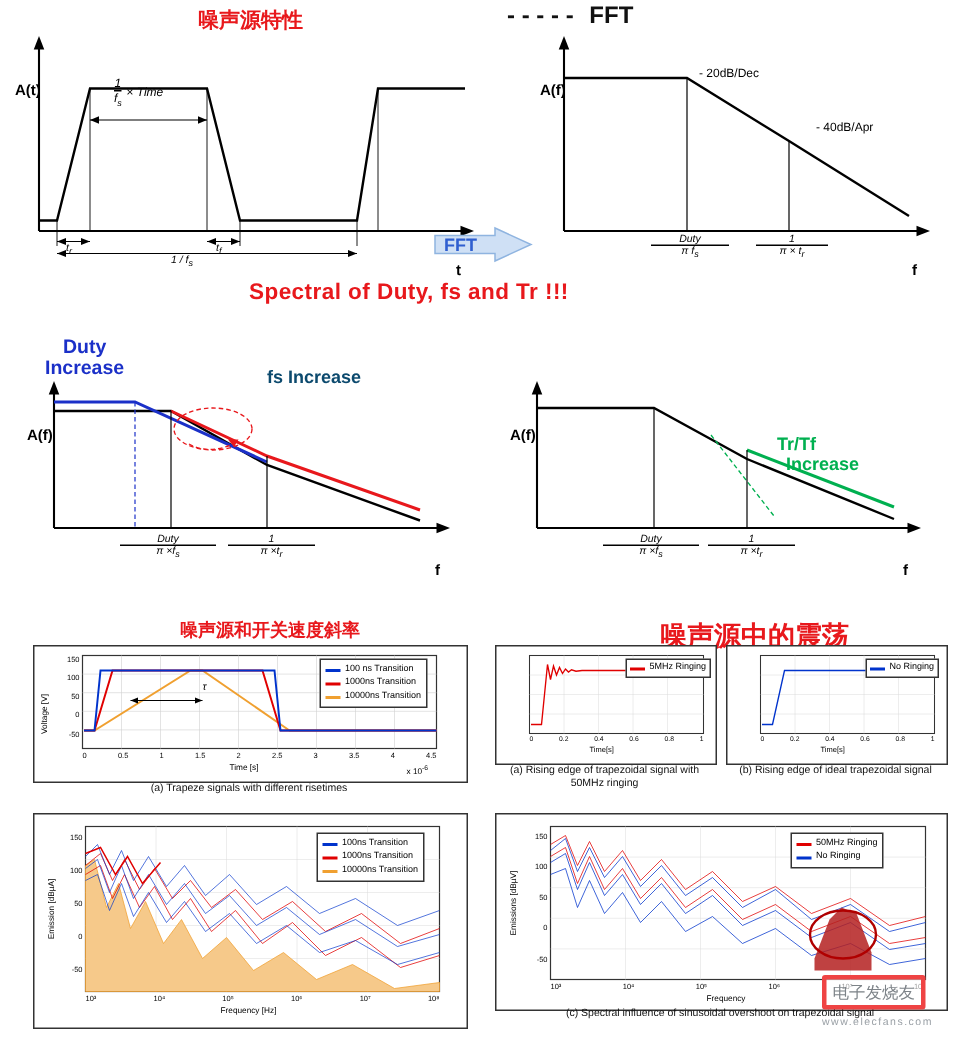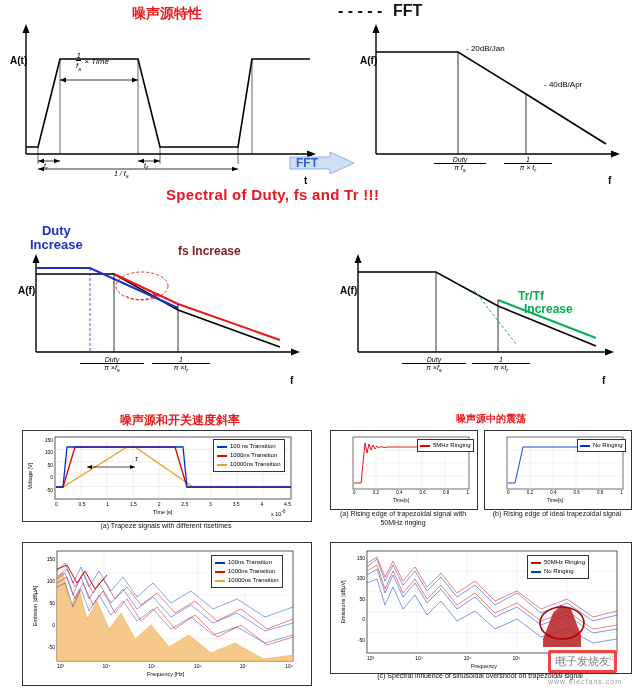--- a/index.html
+++ b/index.html
@@ -33,21 +33,21 @@
     font-size:9px;color:#9aa0a6;letter-spacing:1px;
   }
   .wm-badge{
     border:3px solid #ef4444;color:#7d8388;font-size:11px;
     padding:1px 4px;border-radius:2px;background:rgba(255,255,255,.6);
   }
   .influence{
     font-size:15px;font-weight:bold;color:#e8181c;letter-spacing:.3px;
   }
   .duty-inc{font-size:13px;font-weight:bold;color:#1b30c8;line-height:1.05;}
-  .fs-inc{font-size:12px;font-weight:bold;color:#7f1d1d;}
+  .fs-inc{font-size:12px;font-weight:bold;color:#0c4a6e;}
   .tr-inc{font-size:12px;font-weight:bold;color:#00b050;line-height:1.05;}
   .fft-arrow{
     color:#2f5fd0;font-size:12px;font-weight:bold;
   }
 </style>
 </head>
 <body>
 
 <div class="abs ttl-cn" style="left:112px;top:5px;">噪声源特性</div>
 <div class="abs fft-label" style="left:338px;top:2px;">
@@ -119,21 +119,21 @@
     <line x1="18" y1="132" x2="256" y2="132" stroke="#000" stroke-width="1.4"></line>
     <polygon points="262,132 253,128.5 253,135.5" fill="#000"></polygon>
 
     <path d="M18,30 L100,30 L168,72 L248,122" fill="none" stroke="#000" stroke-width="1.6"></path>
 
     <line x1="100" y1="30" x2="100" y2="132" stroke="#000" stroke-width="0.8"></line>
     <line x1="168" y1="72" x2="168" y2="132" stroke="#000" stroke-width="0.8"></line>
   </svg>
   <div class="abs axis-lab" style="left:2px;top:-8px;">A(f)</div>
   <div class="abs axis-lab" style="left:250px;top:112px;">f</div>
-  <div class="abs small" style="left:108px;top:22px;">- 20dB/Jan</div>
+  <div class="abs small" style="left:108px;top:22px;">- 20dB/Dec</div>
   <div class="abs small" style="left:186px;top:58px;">- 40dB/Apr</div>
 
   <div class="abs" style="left:76px;top:134px;text-align:center;width:52px;">
     <span class="tiny" style="display:block;font-style:italic;">Duty</span>
     <span style="display:block;border-top:1px solid #000;"></span>
     <span class="tiny" style="display:block;font-style:italic;">
       <span>π</span>
       <span>f</span><sub style="font-size:6px;">s</sub>
     </span>
   </div>
@@ -230,21 +230,21 @@
       <span>π ×</span><span>t</span><sub style="font-size:6px;">r</sub>
     </span>
   </div>
 </div>
 <div class="abs tr-inc" style="left:518px;top:290px;">
   <span style="display:block;">Tr/Tf</span>
   <span style="display:block;margin-left:6px;">Increase</span>
 </div>
 
 <div class="abs ttl-cn" style="left:100px;top:412px;font-size:12px;">噪声源和开关速度斜率</div>
-<div class="abs ttl-cn" style="left:436px;top:412px;font-size:10px;">噪声源中的震荡</div>
+<div class="abs ttl-cn" style="left:420px;top:412px;font-size:18px;">噪声源中的震荡</div>
 
 <div class="abs panel-border" style="left:22px;top:430px;width:288px;height:90px;">
   <svg width="288" height="90" viewBox="0 0 288 90" style="position:absolute;left:0;top:0;">
 
     <rect x="32" y="6" width="236" height="62" fill="#fff" stroke="#333" stroke-width="0.8"></rect>
 
     <g stroke="#d0d0d0" stroke-width="0.4">
       <line x1="32" y1="18.4" x2="268" y2="18.4"></line>
       <line x1="32" y1="30.8" x2="268" y2="30.8"></line>
       <line x1="32" y1="43.2" x2="268" y2="43.2"></line>

